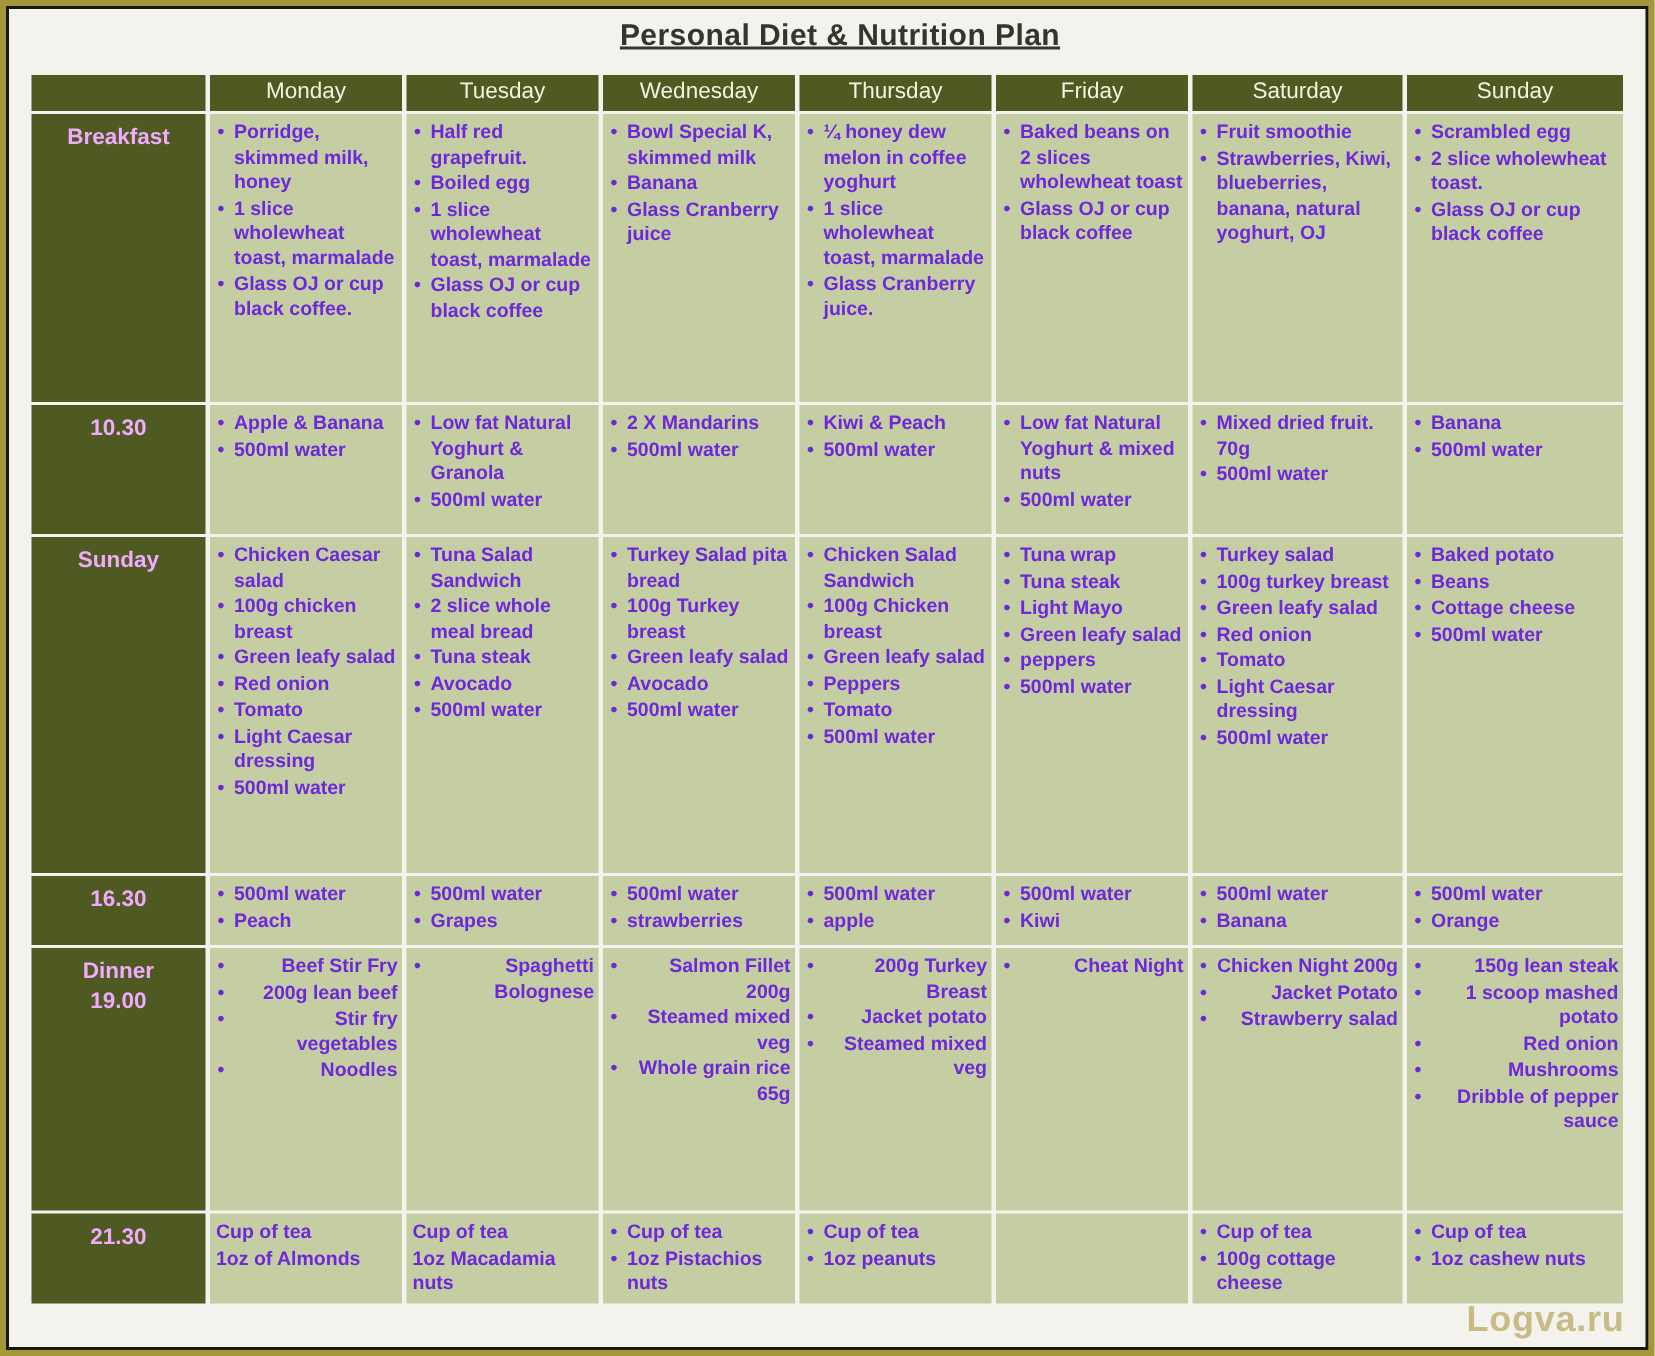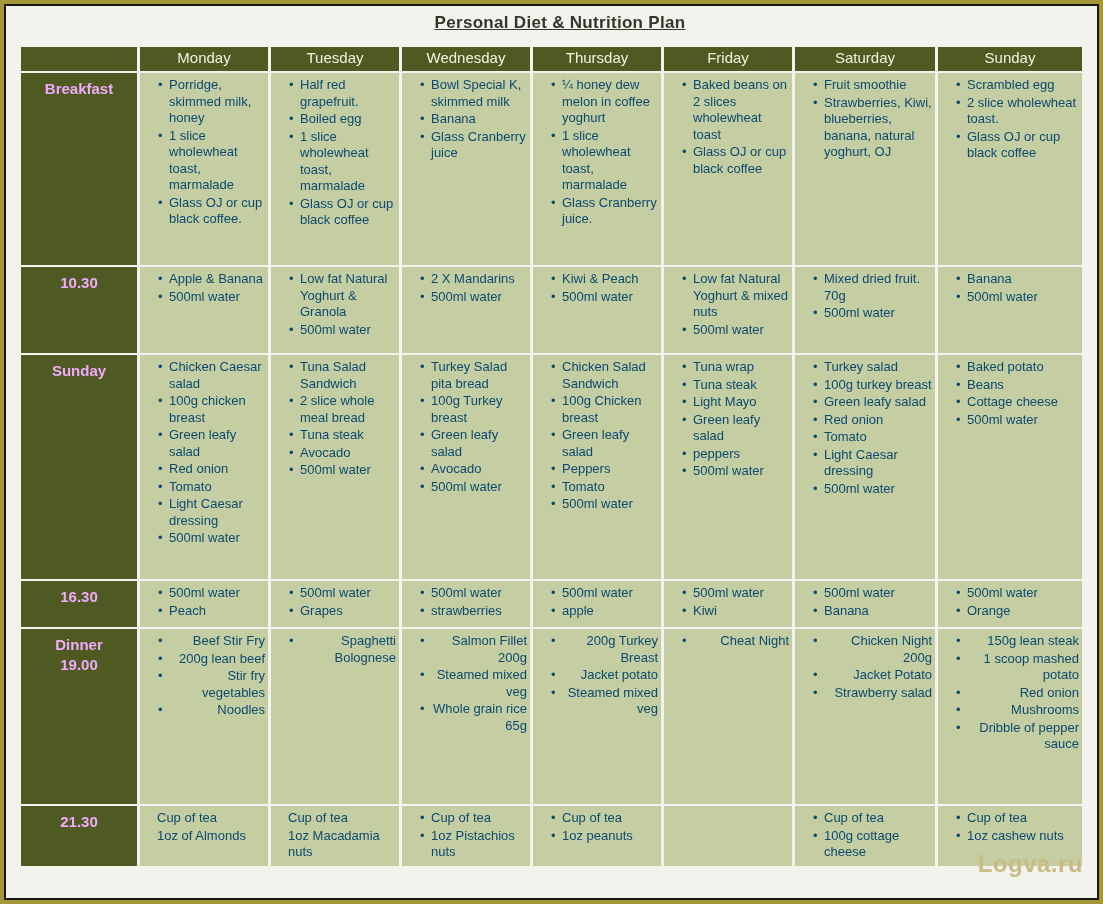--- a/index.html
+++ b/index.html
@@ -14,21 +14,21 @@
   }
   .inner{
     width:100%;height:100%;box-sizing:border-box;
     border:2px solid #17170e;
     background:var(--page-bg,#f3f2ec);
     position:relative;overflow:hidden;
   }
   .page-title{
     margin:7px 0 12px 0;
     text-align:center;
-    font-size:17px;font-weight:bold;
+    font-size:20px;font-weight:bold;
     letter-spacing:.3px;
     color:#35352c;
     text-decoration:underline;
     padding-left:17px;
   }
   table.plan{
     border-collapse:separate;
     border-spacing:3px 2px;
     table-layout:fixed;
     margin-left:12px;
@@ -45,38 +45,38 @@
     background:var(--header-green,#4e5a22);
     color:#f0abfc;
     font-size:15px;font-weight:bold;
     text-align:center;
     padding:6px 4px 4px 4px;
     white-space:pre-line;
     line-height:1.35;
   }
   td.meal-cell{
     background:var(--cell-green,#c5cda3);
-    color:#0c4a6e;
-    font-size:13px;font-weight:normal;
+    color:#6d28d9;
+    font-size:13px;font-weight:bold;
     line-height:1.27;
-    padding:4px 3px 4px 16px;
+    padding:4px 3px 4px 3px;
   }
   .item{margin:0 0 1px 0;}
   .item.bullet{position:relative;padding-left:13px;}
   .item.bullet::before{content:"\2022";position:absolute;left:2px;top:0;}
   .item.plain{padding-left:1px;}
   
   tr.r0 td{height:192px;}
   tr.r1 td{height:86px;}
   tr.r2 td{height:224px;margin-top:27px;}
   tr.r3 td{height:46px;}
   tr.r4 td{height:175px;text-align:right;}
   tr.r5 td{height:55px;margin-top:37px;}
   .watermark{
-    position:absolute;right:14px;bottom:20px;
+    position:absolute;right:14px;bottom:4px;
     font-size:24px;font-weight:bold;
     color:var(--watermark-color,#c8bb85);
     letter-spacing:.5px;
   }
 </style>
 </head>
 <body>
 
 <div class="frame">
   <div class="inner">

